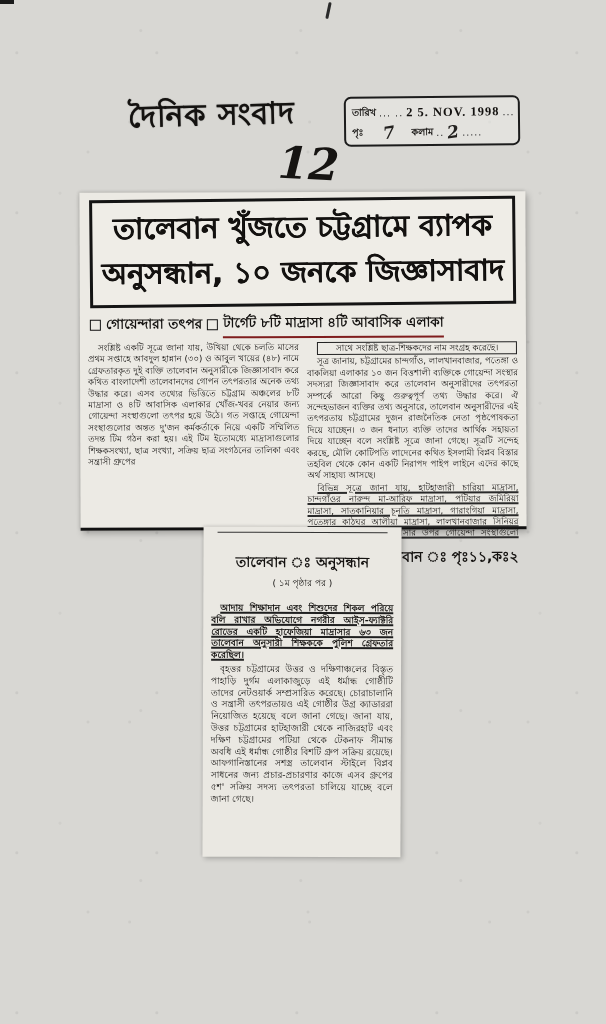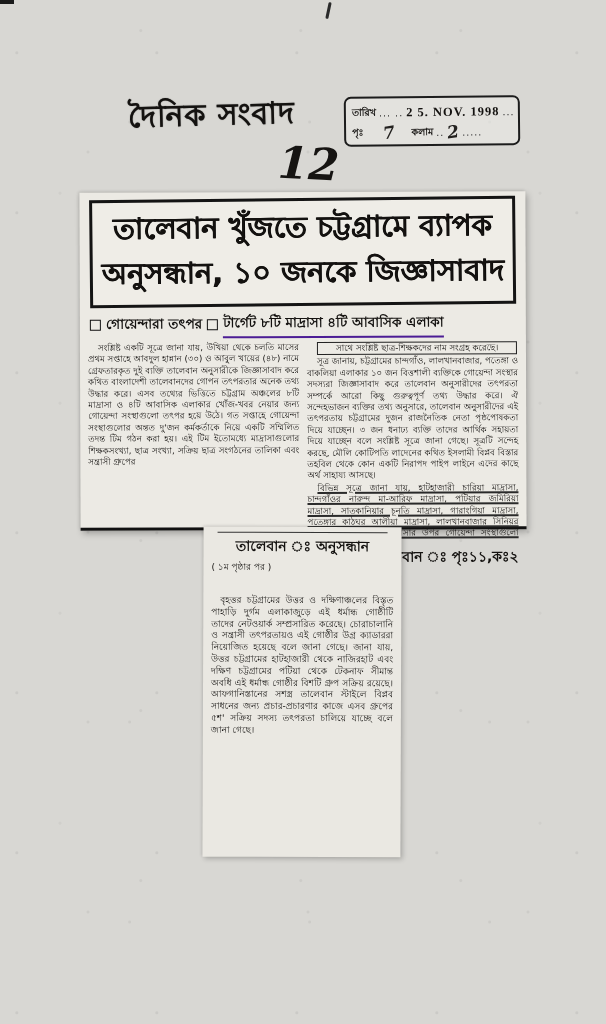--- a/index.html
+++ b/index.html
@@ -66,44 +66,44 @@
     white-space:nowrap;letter-spacing:0;
     text-shadow:.5px 0 0 #000;
   }
   .subhead{
     margin:6px 2px 4px 2px;font-weight:700;font-size:13.5px;white-space:nowrap;
     display:flex;align-items:center;gap:5px;
   }
   .square-bullet{
     display:inline-block;width:9px;height:9px;border:1.5px solid #111;flex:0 0 auto;
   }
-  .subhead-part2{border-bottom:2px solid #4c1d95;padding-bottom:1px;}
+  .subhead-part2{border-bottom:2px solid #7f1d1d;padding-bottom:1px;}
   .body-cols{display:flex;gap:8px;margin-top:3px;}
   .col{width:211px;font-size:8.6px;line-height:11.4px;text-align:justify;}
   .col p{margin:0 0 1px 0;text-indent:10px;}
   .byline{font-weight:700;}
   .boxed-line{
     border:1px solid #222;padding:0 18px;text-indent:0 !important;display:inline-block;
   }
   .marked{
     text-decoration:underline;text-decoration-thickness:1.5px;text-decoration-color:#2a2a2a;
   }
   .jump-line{display:flex;justify-content:space-between;align-items:baseline;margin-top:1px;}
   .jump-ref{font-weight:700;font-size:14px;white-space:nowrap;}
   
   .clipping2{
     position:absolute;left:203px;top:527px;width:198px;height:330px;
     background:#eae8e2;box-shadow:2px 2px 5px rgba(0,0,0,.22), -1px -1px 3px rgba(0,0,0,.1);
     box-sizing:border-box;padding:5px 8px;transform:rotate(.2deg);
   }
   .cont-title{
     text-align:center;font-weight:700;font-size:14px;border-top:1px solid #333;
-    padding-top:2px;margin:0 6px;white-space:nowrap;
+    padding-top:18px;margin:0 6px;white-space:nowrap;
   }
-  .cont-subtitle{text-align:left;font-size:9px;margin:1px 0 20px 0;}
+  .cont-subtitle{text-align:center;font-size:9px;margin:1px 0 12px 0;}
   .cont-body{font-size:9px;line-height:11.8px;text-align:justify;}
   .cont-body p{margin:0 0 2px 0;text-indent:9px;}
   .cont-p1{
     text-decoration:underline;text-decoration-thickness:1.5px;text-decoration-color:#1f1f1f;
     font-weight:700;
   }
 </style>
 </head>
 <body>
 
@@ -156,15 +156,16 @@
         <span class="jump-ref">তালেবান ঃ পৃঃ১১,কঃ২</span>
       </div>
     </div>
   </div>
 </div>
 
 <div class="clipping2">
   <div class="cont-title">তালেবান ঃ অনুসন্ধান</div>
   <div class="cont-subtitle">( ১ম পৃষ্ঠার পর )</div>
   <div class="cont-body">
+    <p class="cont-p1">আদায় শিক্ষাদান এবং শিশুদের শিকল পরিয়ে বলি রাখার অভিযোগে নগরীর আইস-ফ্যাক্টরি রোডের একটি হাফেজিয়া মাদ্রাসার ৬৩ জন তালেবান অনুসারী শিক্ষককে পুলিশ গ্রেফতার করেছিল।</p>
     <p>বৃহত্তর চট্টগ্রামের উত্তর ও দক্ষিণাঞ্চলের বিস্তৃত পাহাড়ি দুর্গম এলাকাজুড়ে এই ধর্মান্ধ গোষ্ঠীটি তাদের নেটওয়ার্ক সম্প্রসারিত করেছে। চোরাচালানি ও সন্ত্রাসী তৎপরতায়ও এই গোষ্ঠীর উগ্র ক্যাডাররা নিয়োজিত হয়েছে বলে জানা গেছে। জানা যায়, উত্তর চট্টগ্রামের হাটহাজারী থেকে নাজিরহাট এবং দক্ষিণ চট্টগ্রামের পটিয়া থেকে টেকনাফ সীমান্ত অবধি এই ধর্মান্ধ গোষ্ঠীর বিশটি গ্রুপ সক্রিয় রয়েছে। আফগানিস্তানের সশস্ত্র তালেবান স্টাইলে বিপ্লব সাধনের জন্য প্রচার-প্রচারণার কাজে এসব গ্রুপের ৫শ' সক্রিয় সদস্য তৎপরতা চালিয়ে যাচ্ছে বলে জানা গেছে।</p>
   </div>
 </div>
 
 </body></html>

